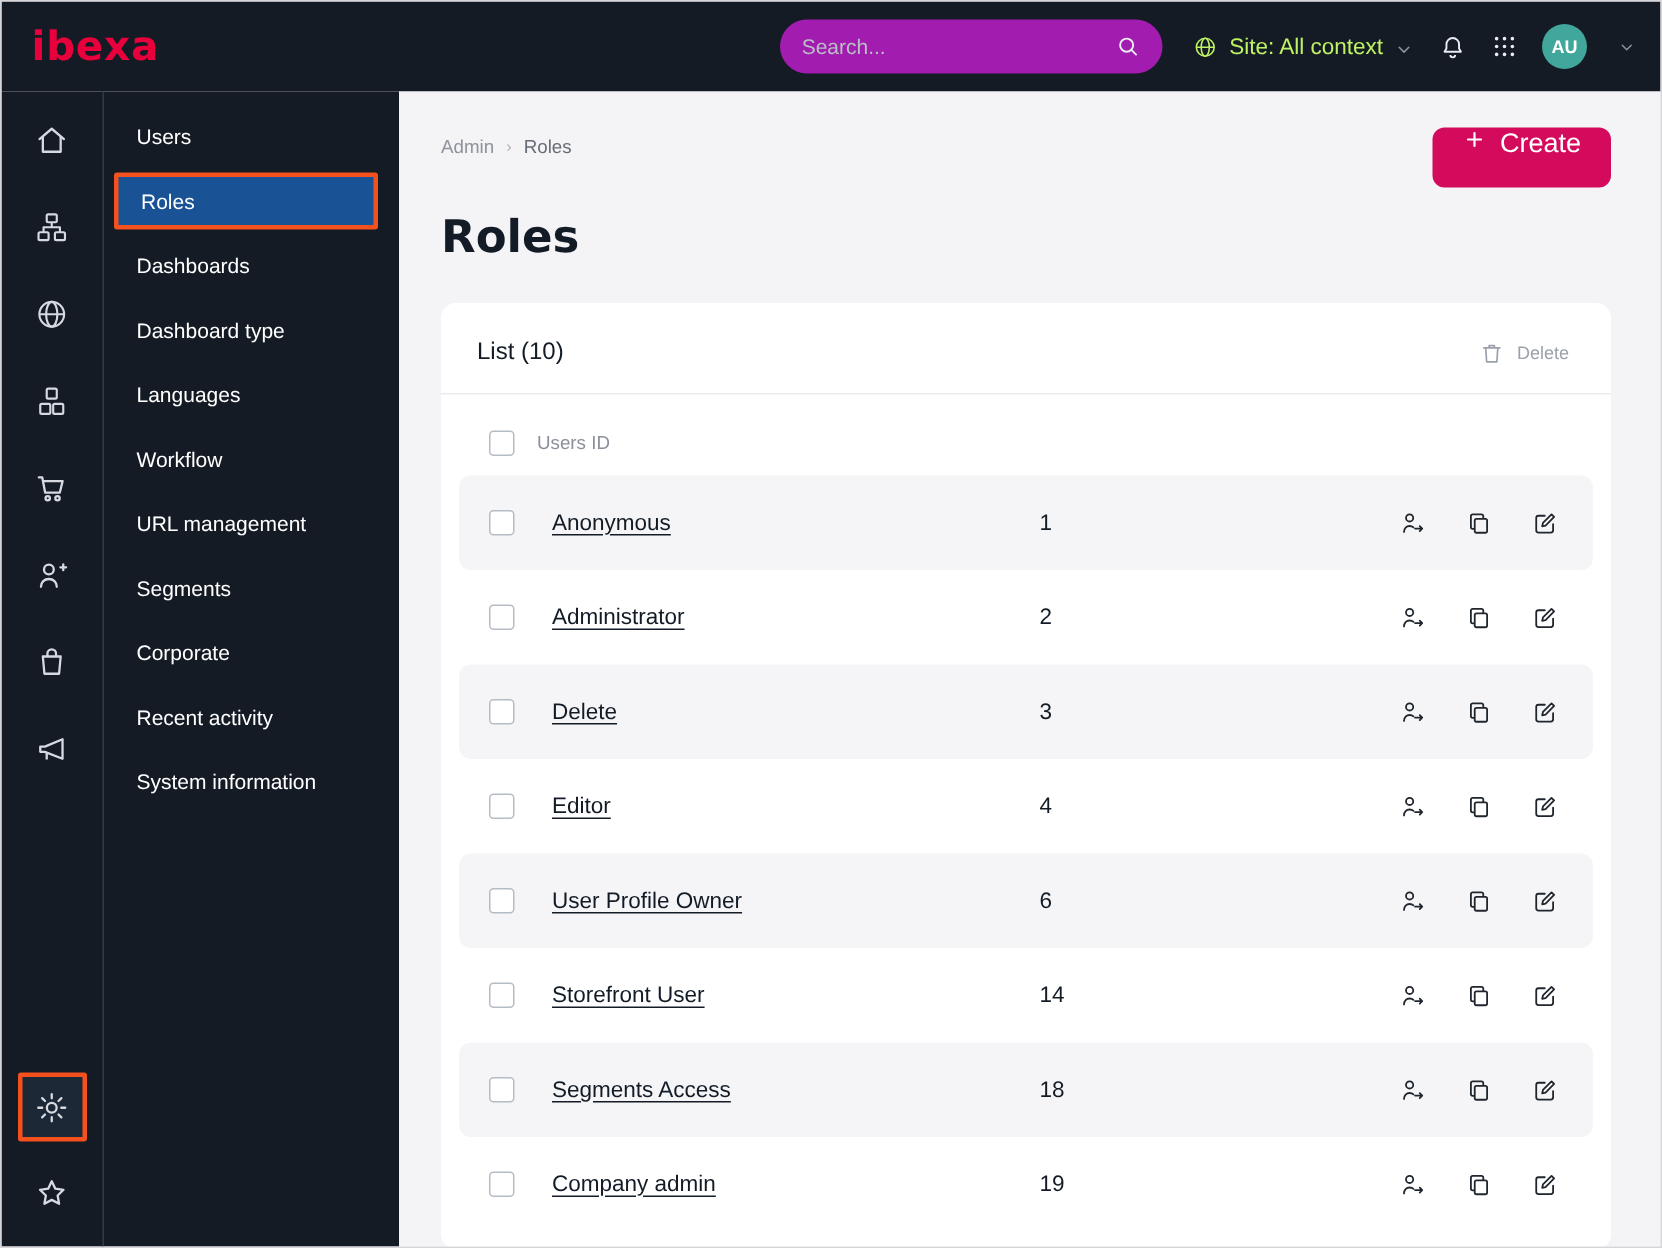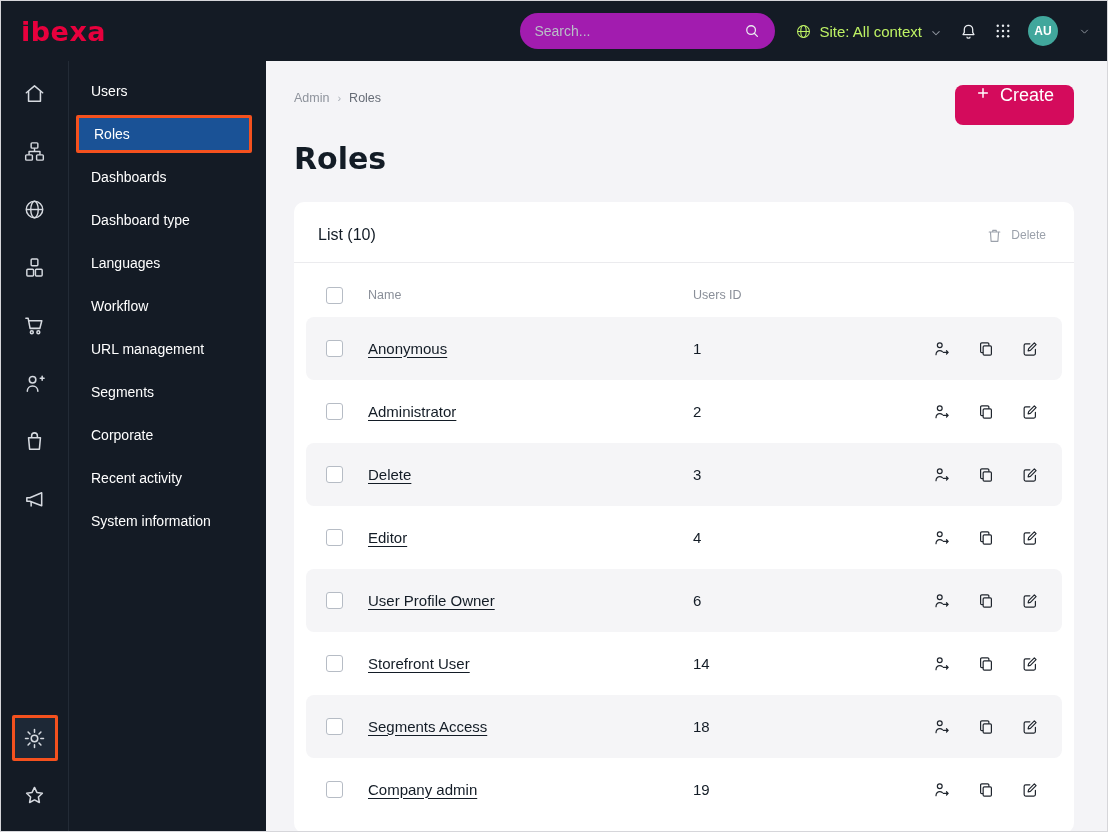--- a/index.html
+++ b/index.html
@@ -240,21 +240,20 @@
               </svg>
             <span>Delete</span>
           </button>
         </div>
 
         <div class="table">
           <div class="thead">
             <div class="cell-check">
                 <input type="checkbox" style="">
               </div>
-            <div class="cell-name">Name</div>
             <div>Users ID</div>
             <div></div>
           </div>
           <div>
   <div class="row alt">
     <div class="cell-check">
                   <input type="checkbox" style="">
                 </div>
     <div class="cell-name"><a class="role-link">Anonymous</a></div>
     <div class="cell-id">1</div>

